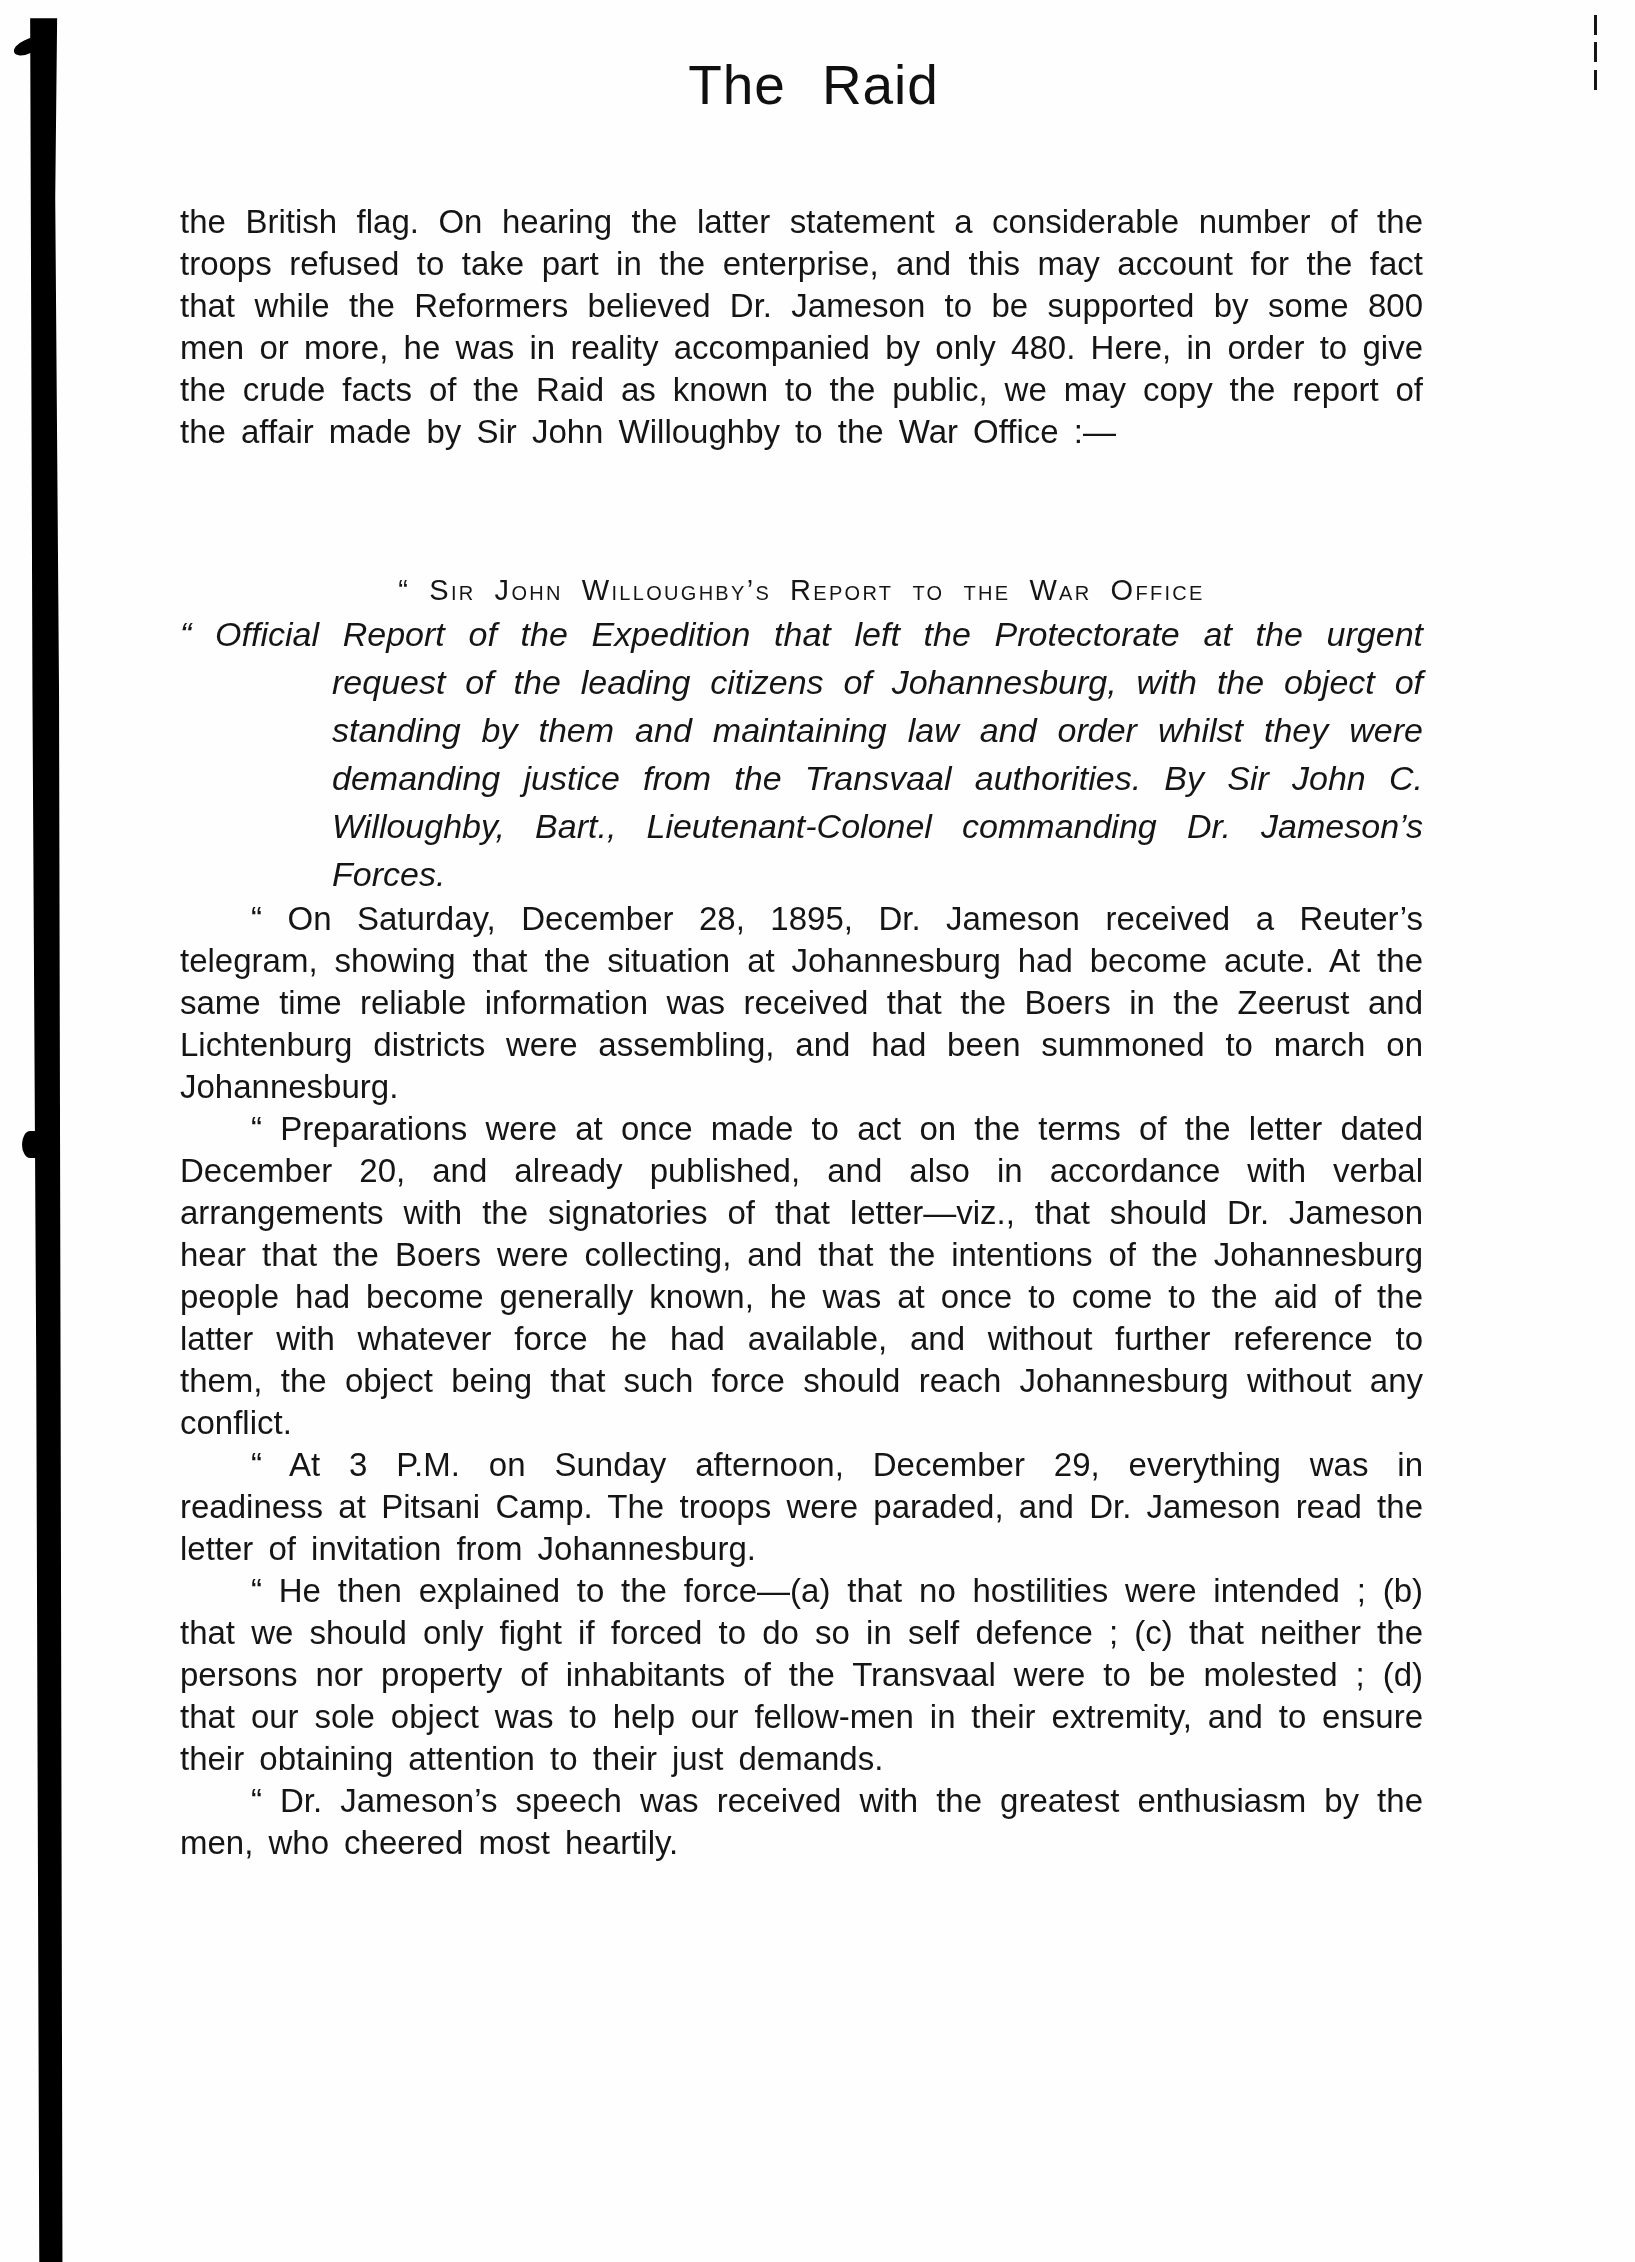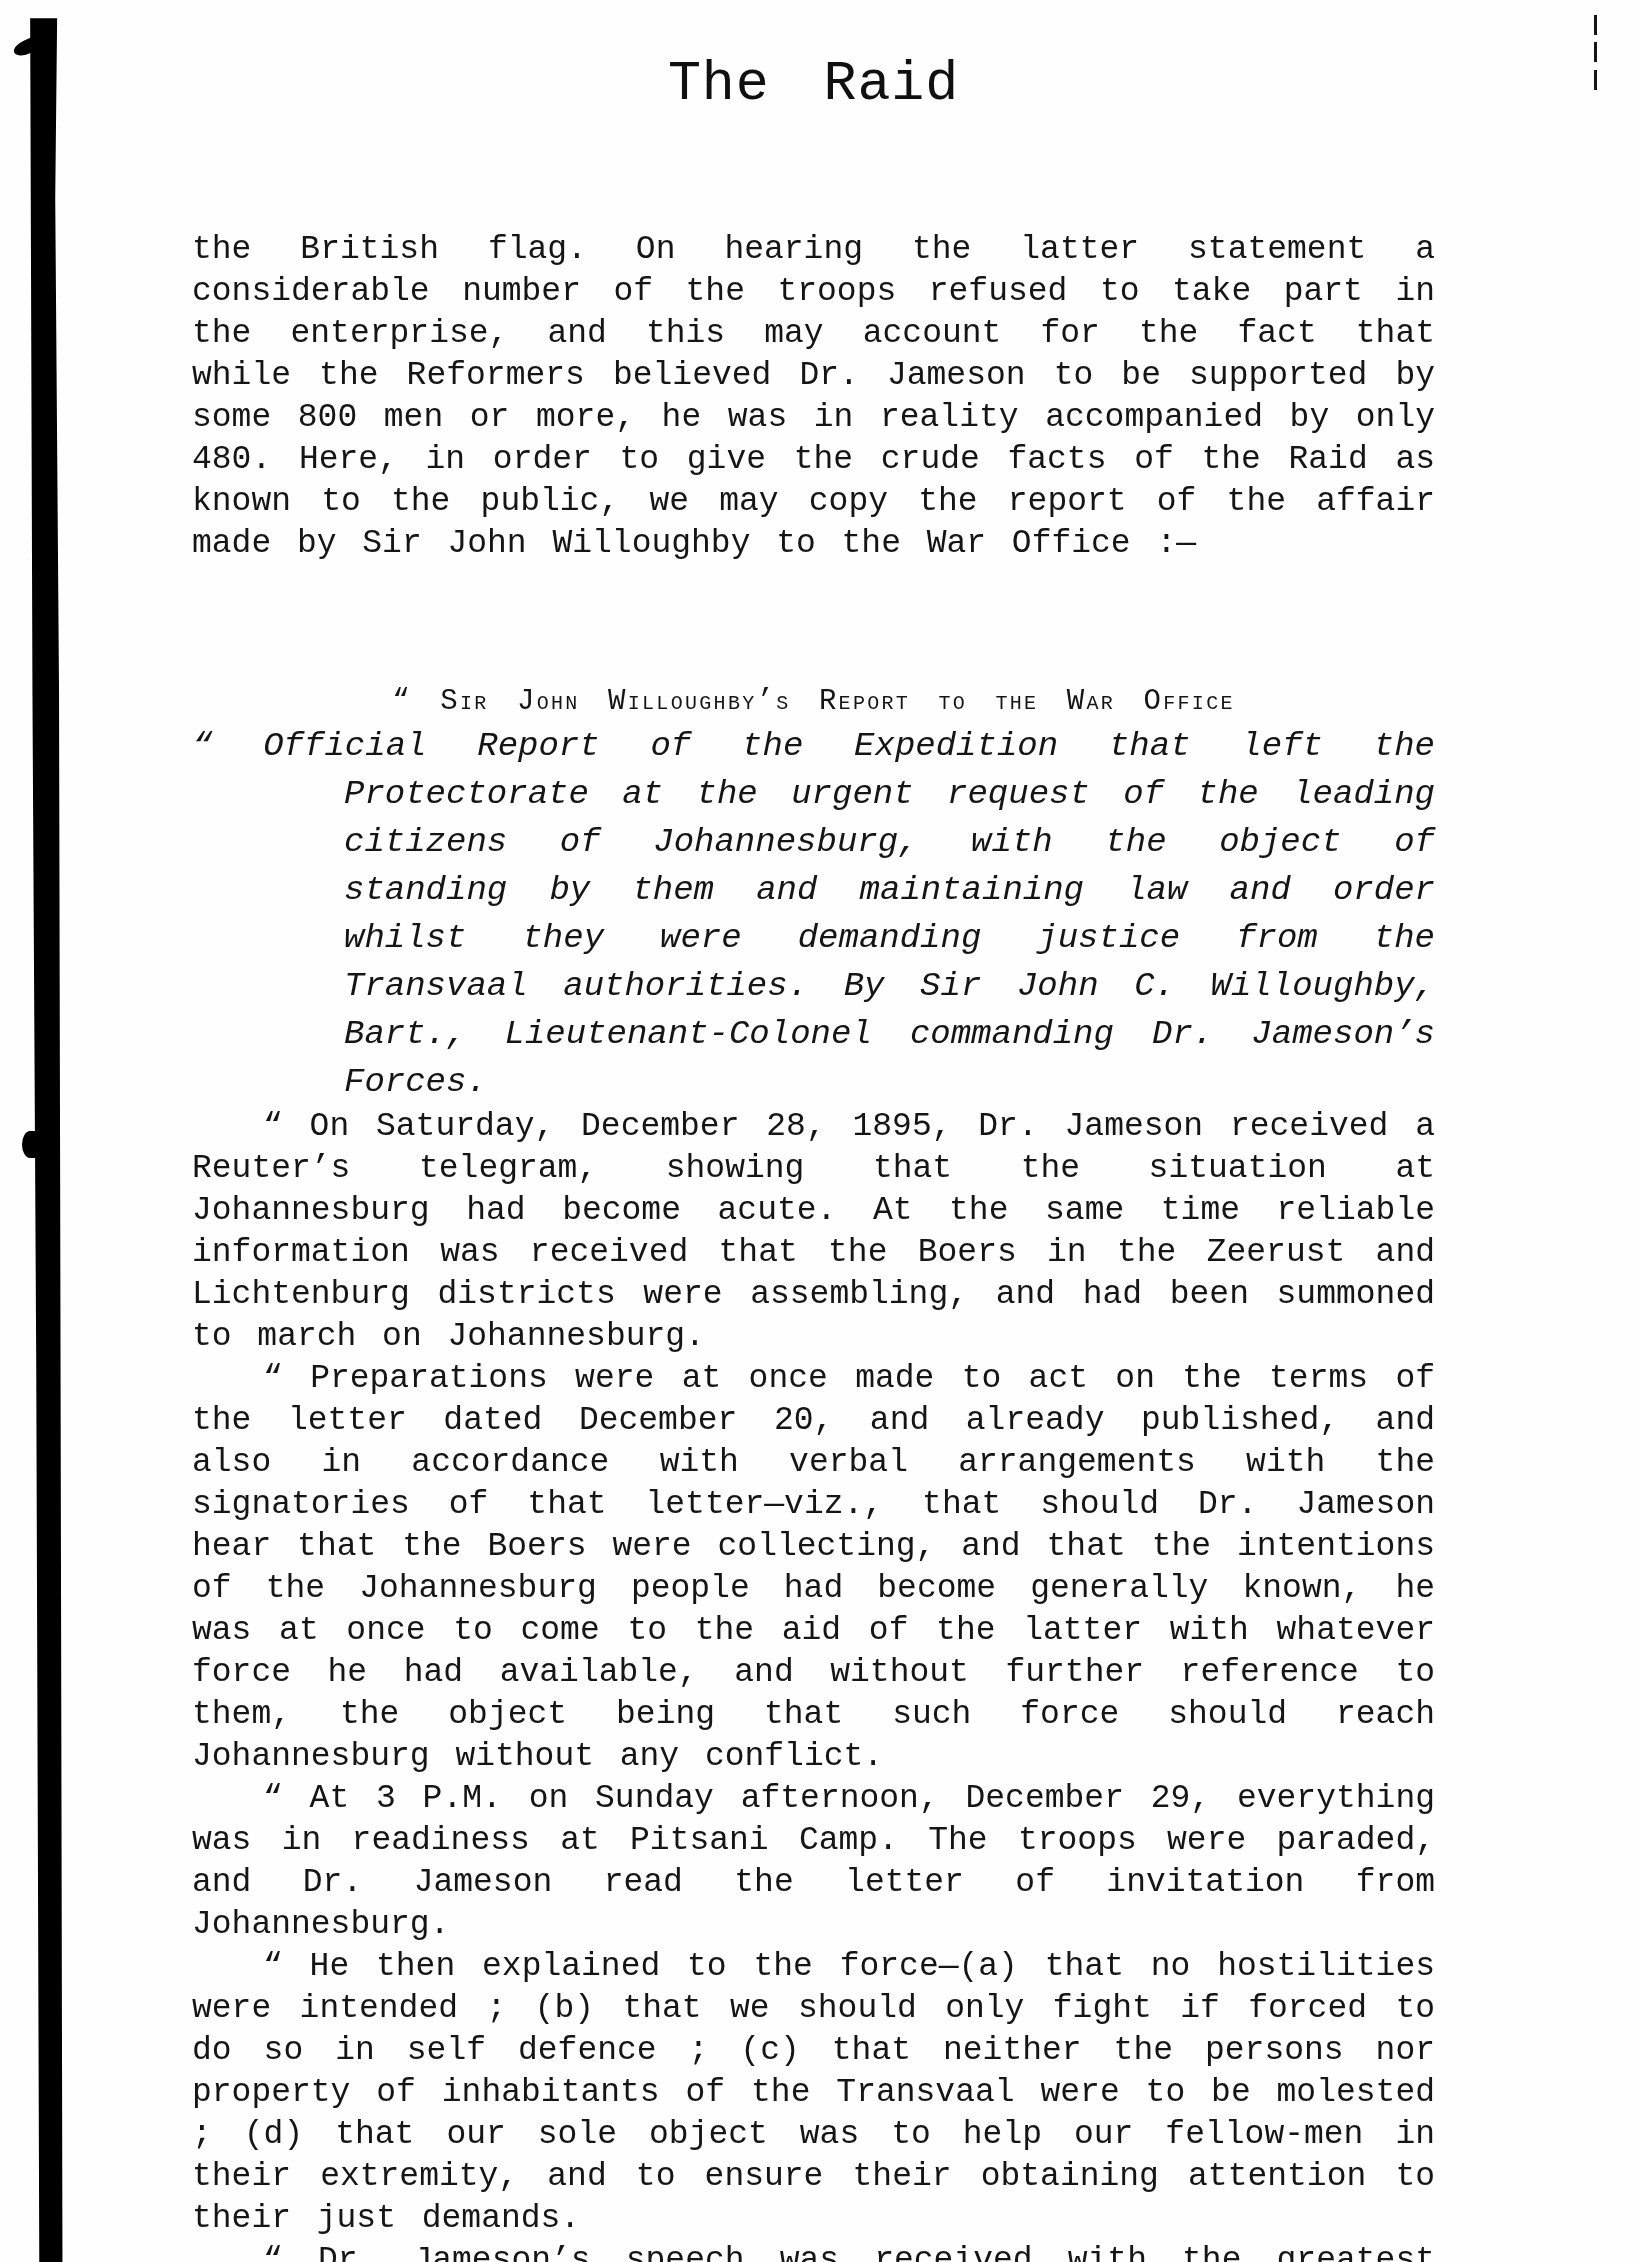--- a/index.html
+++ b/index.html
@@ -1,21 +1,21 @@
 <!DOCTYPE html>
 <html style="font-size:14.6px"><head>
 <meta charset="utf-8">
 <style>
   html, body { margin: 0; padding: 0; background: #ffffff; }
   .page {
     position: relative;
     width: 1636px;
     height: 2262px;
     background: #fefefe;
-    font-family: Liberation Mono, monospace;
+    font-family: Liberation Sans, sans-serif;
     color: #151515;
     overflow: hidden;
   }
 
   
   .binding-bar {
     position: absolute;
     left: 25.6px;
     top: 18.3px;
     width: 38px;
@@ -62,27 +62,26 @@
     text-align: center;
     font-size: 55px;
     font-weight: normal;
     letter-spacing: 0.9px;
     word-spacing: 20px;
     color: #101010;
   }
 
   .textcol {
     position: absolute;
-    left: 192px;
+    left: 180px;
     top: 201px;
     width: 1243px;
     font-size: 33px;
     line-height: 42px;
     text-align: justify;
-    margin-top: 28px;
   }
   .textcol p { margin: 0; word-spacing: 0.18em; }
   .textcol p.indent { text-indent: 71px; }
 
   .report-heading {
     margin: 117px 0 0 0;
     font-size: 29px;
     line-height: 40px;
     font-weight: normal;
     text-align: center;

